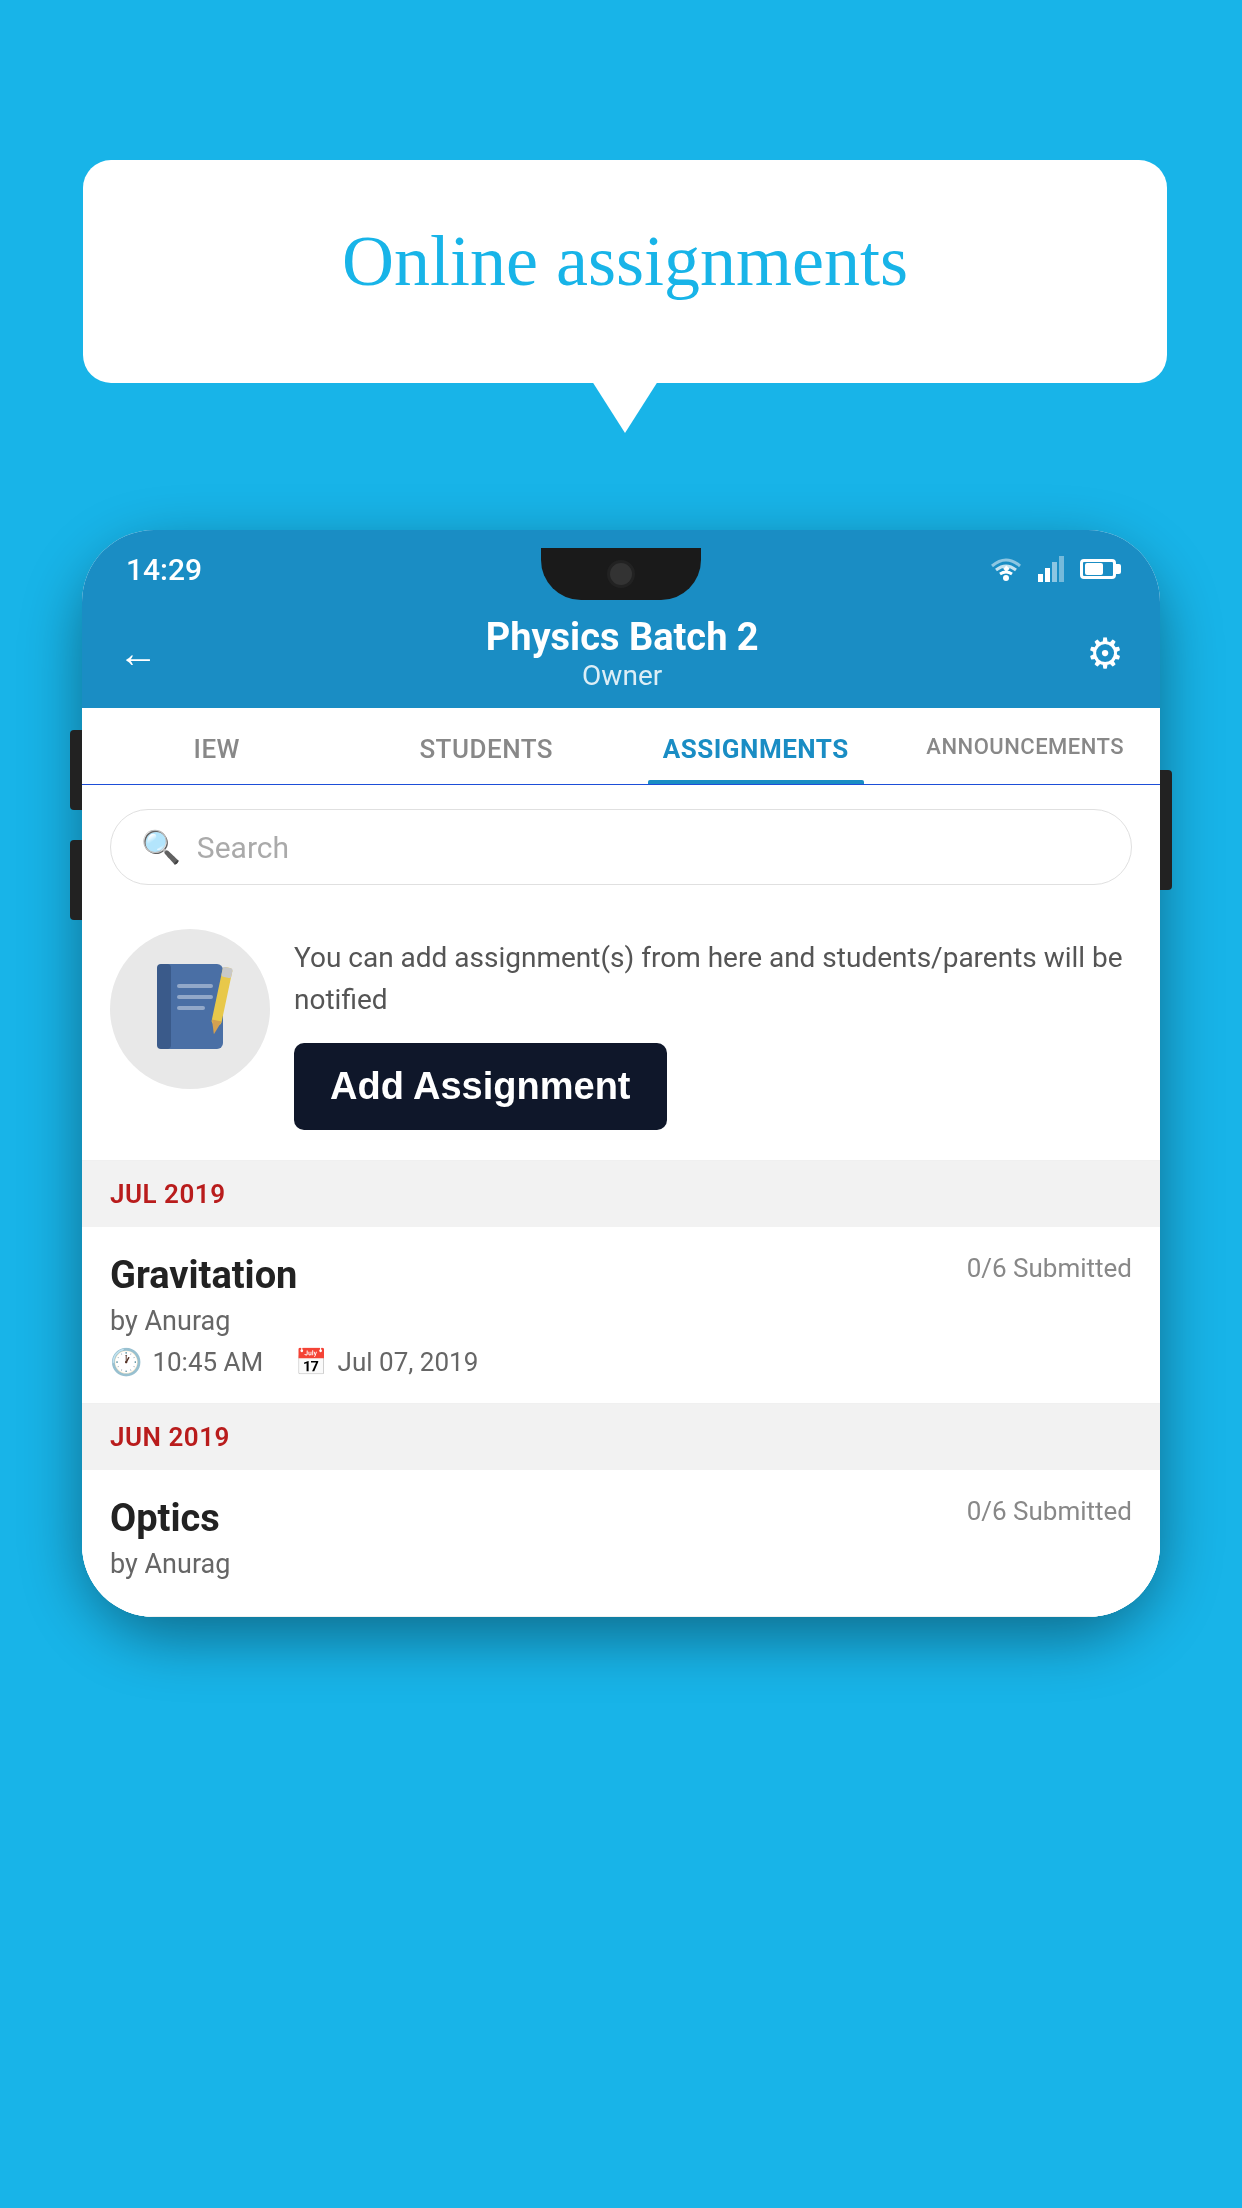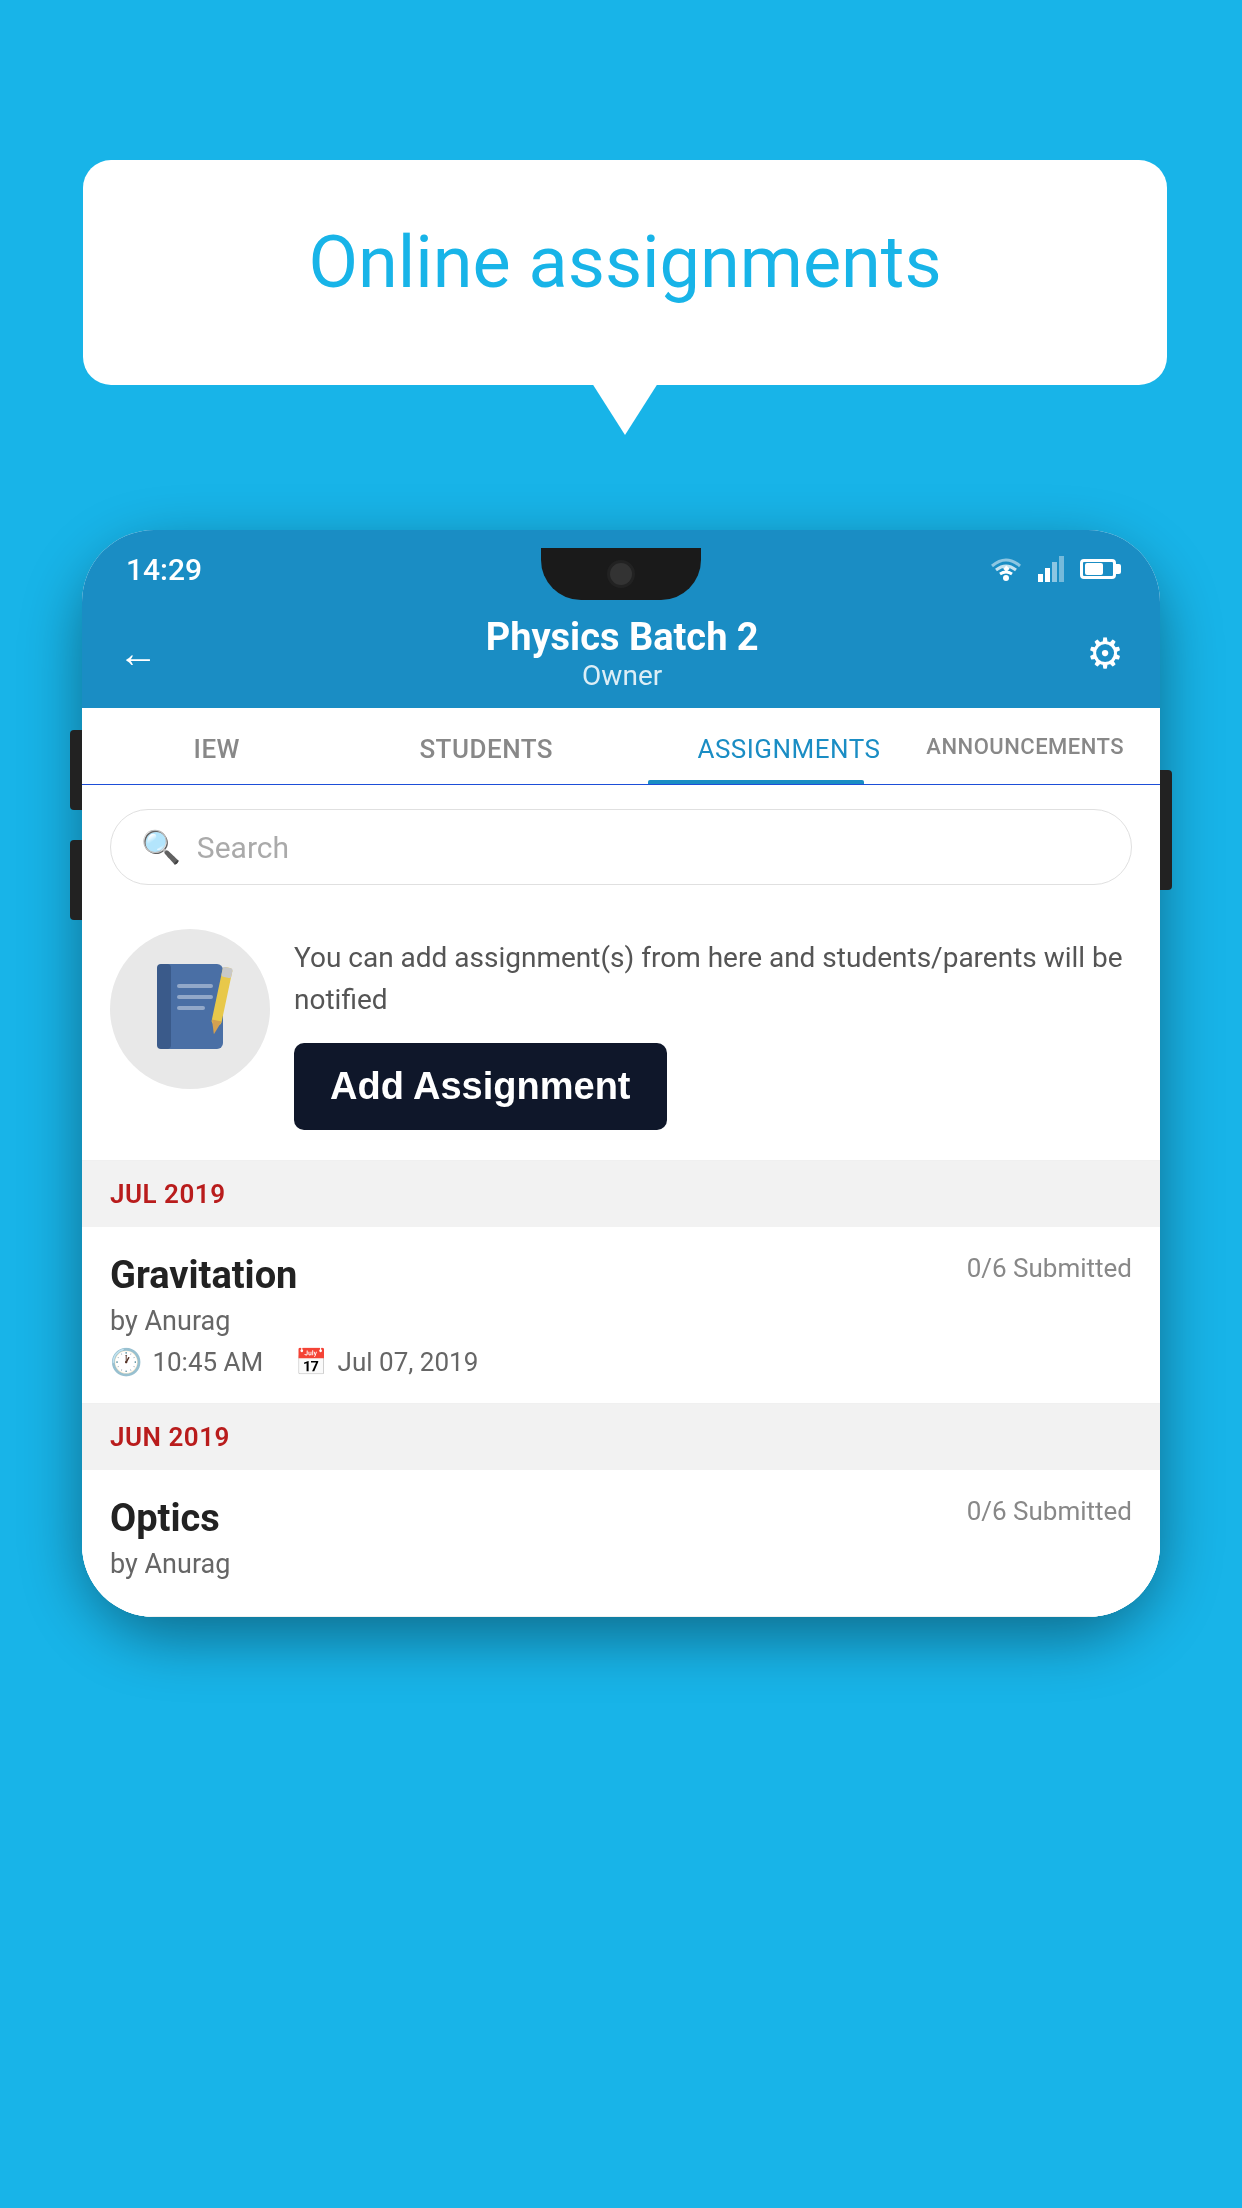--- a/index.html
+++ b/index.html
@@ -15,20 +15,21 @@
 
     
     .speech-bubble-area {
       position: absolute;
       top: 160px;
       left: 83px;
       right: 75px;
       display: flex;
       flex-direction: column;
       align-items: flex-end;
+      font-family: Liberation Serif, serif;
     }
 
     .speech-bubble {
       background: white;
       border-radius: 28px;
       padding: 60px 70px;
       width: 100%;
       text-align: center;
       position: relative;
     }
@@ -244,22 +245,21 @@
       font-size: 26px;
       color: #888;
       font-weight: 500;
       letter-spacing: 0.5px;
       position: relative;
       cursor: pointer;
     }
 
     .tab-item.active {
       color: #1a8dc4;
-      font-weight: 400;
-      text-align: right;
+      font-weight: 700;
     }
 
     .tab-item.active::after {
       content: '';
       position: absolute;
       bottom: 0;
       left: 10%;
       right: 10%;
       height: 4px;
       background: #1a8dc4;

